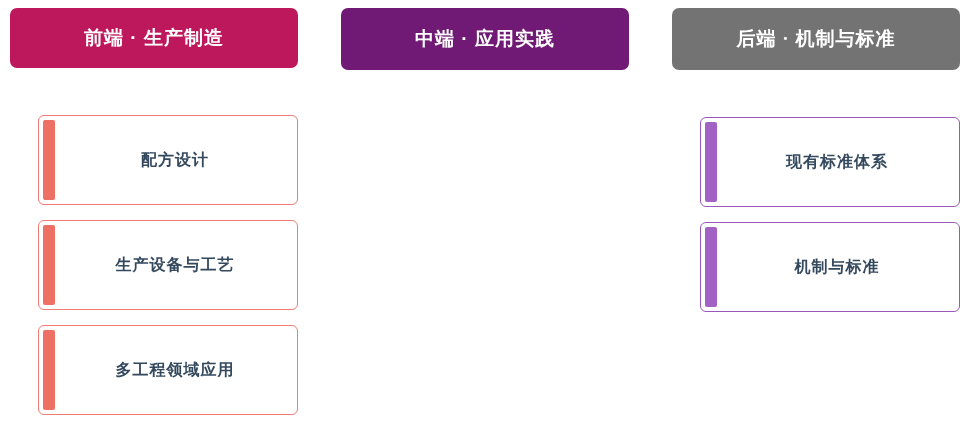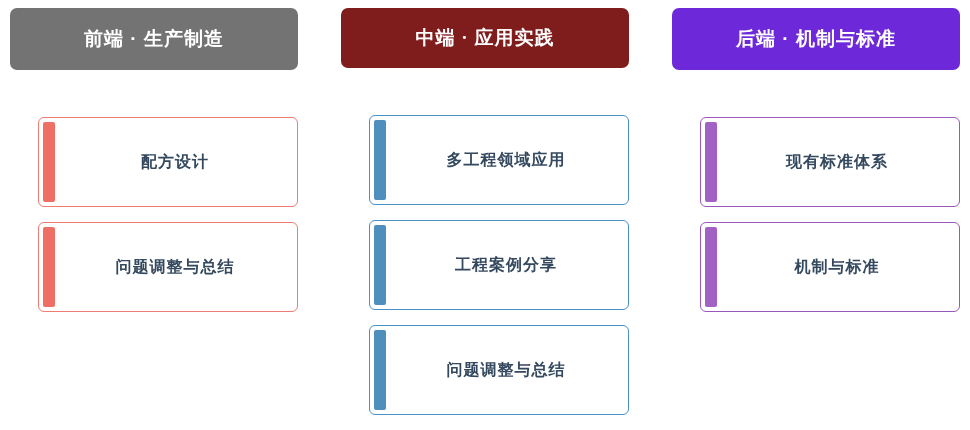--- a/index.html
+++ b/index.html
@@ -79,23 +79,23 @@
   .card-label {
     font-size: 16px;
     font-weight: bold;
     color: #34495e;
     letter-spacing: 1px;
     padding-left: 14px;
     user-select: none;
   }
 
   
-  .column[data-accent="red"]    .col-header { background: #737373; }
-  .column[data-accent="blue"]   .col-header { background: #7f1d1d; font-family: Liberation Serif, serif; }
-  .column[data-accent="purple"] .col-header { background: #6d28d9; }
+  .column[data-accent="red"]    .col-header { background: #be185d; }
+  .column[data-accent="blue"]   .col-header { background: #701a75; }
+  .column[data-accent="purple"] .col-header { background: #737373; font-family: Liberation Serif, serif; }
 
   .column[data-accent="red"]    .card { border-color: #ef7c72; }
   .column[data-accent="blue"]   .card { border-color: #4a91c6; }
   .column[data-accent="purple"] .card { border-color: #9b58bb; }
 
   .column[data-accent="red"]    .card-accent { background: #ee6f63; }
   .column[data-accent="blue"]   .card-accent { background: #4f8fbe; }
   .column[data-accent="purple"] .card-accent { background: #a262c4; }
 </style>
 </head>
@@ -105,40 +105,30 @@
 
 <div class="column" data-accent="red">
       <div class="col-header">前端 · 生产制造</div>
       <div class="card-list">
         <div class="card">
           <span class="card-accent"></span>
           <span class="card-label">配方设计</span>
         </div>
         <div class="card">
           <span class="card-accent"></span>
-          <span class="card-label">问题调整与总结</span>
+          <span class="card-label">生产设备与工艺</span>
+        </div>
+        <div class="card">
+          <span class="card-accent"></span>
+          <span class="card-label">多工程领域应用</span>
         </div>
       </div>
     </div>
     <div class="column" data-accent="blue">
       <div class="col-header">中端 · 应用实践</div>
-      <div class="card-list">
-        <div class="card">
-          <span class="card-accent"></span>
-          <span class="card-label">多工程领域应用</span>
-        </div>
-        <div class="card">
-          <span class="card-accent"></span>
-          <span class="card-label">工程案例分享</span>
-        </div>
-        <div class="card">
-          <span class="card-accent"></span>
-          <span class="card-label">问题调整与总结</span>
-        </div>
-      </div>
     </div>
     <div class="column" data-accent="purple">
       <div class="col-header">后端 · 机制与标准</div>
       <div class="card-list">
         <div class="card">
           <span class="card-accent"></span>
           <span class="card-label">现有标准体系</span>
         </div>
         <div class="card">
           <span class="card-accent"></span>

